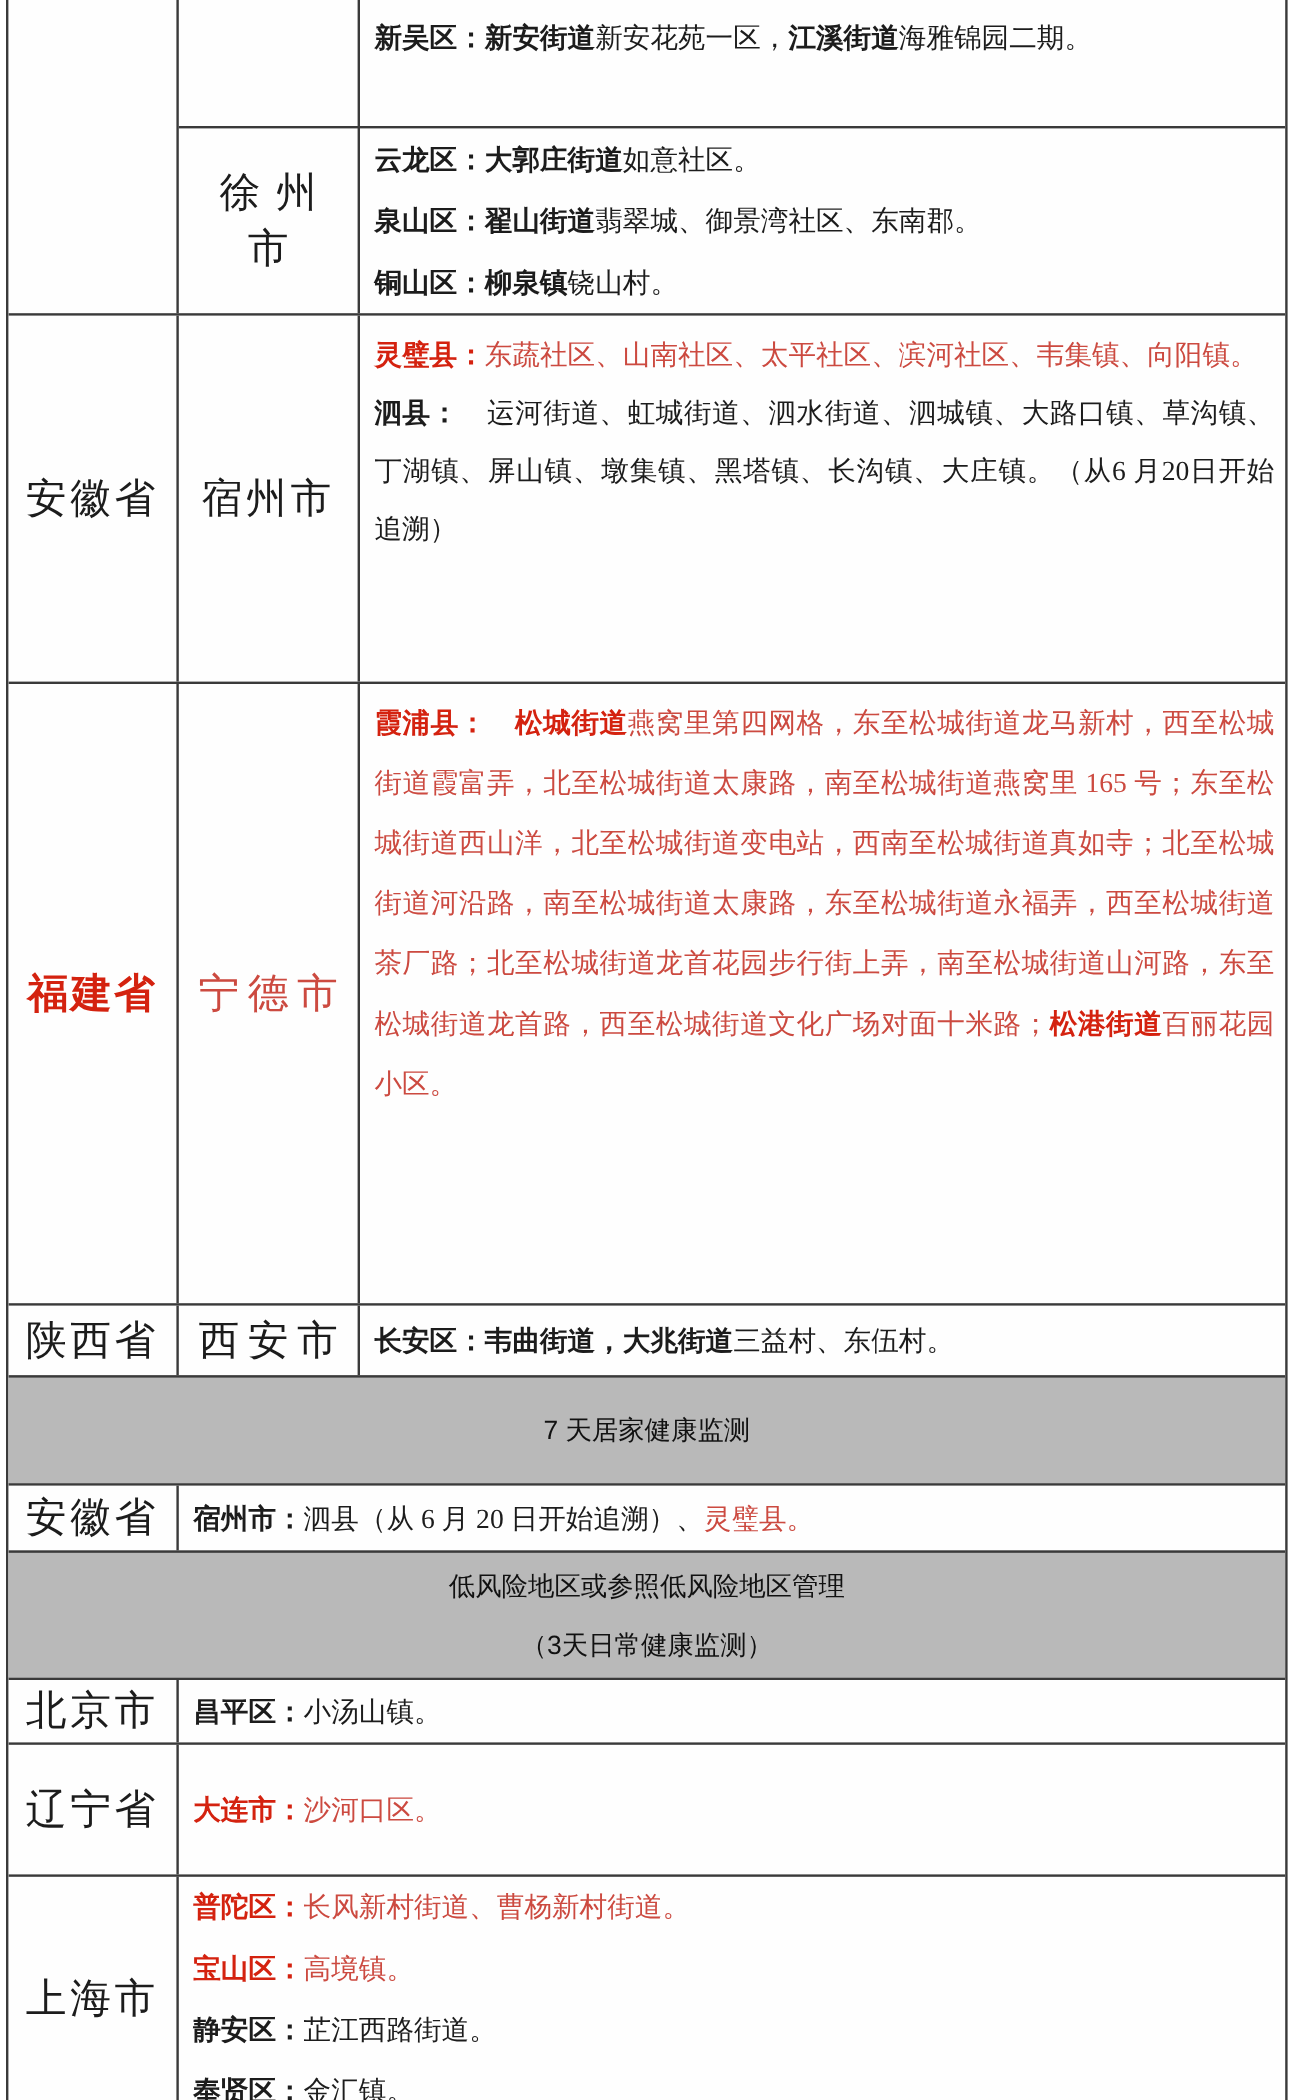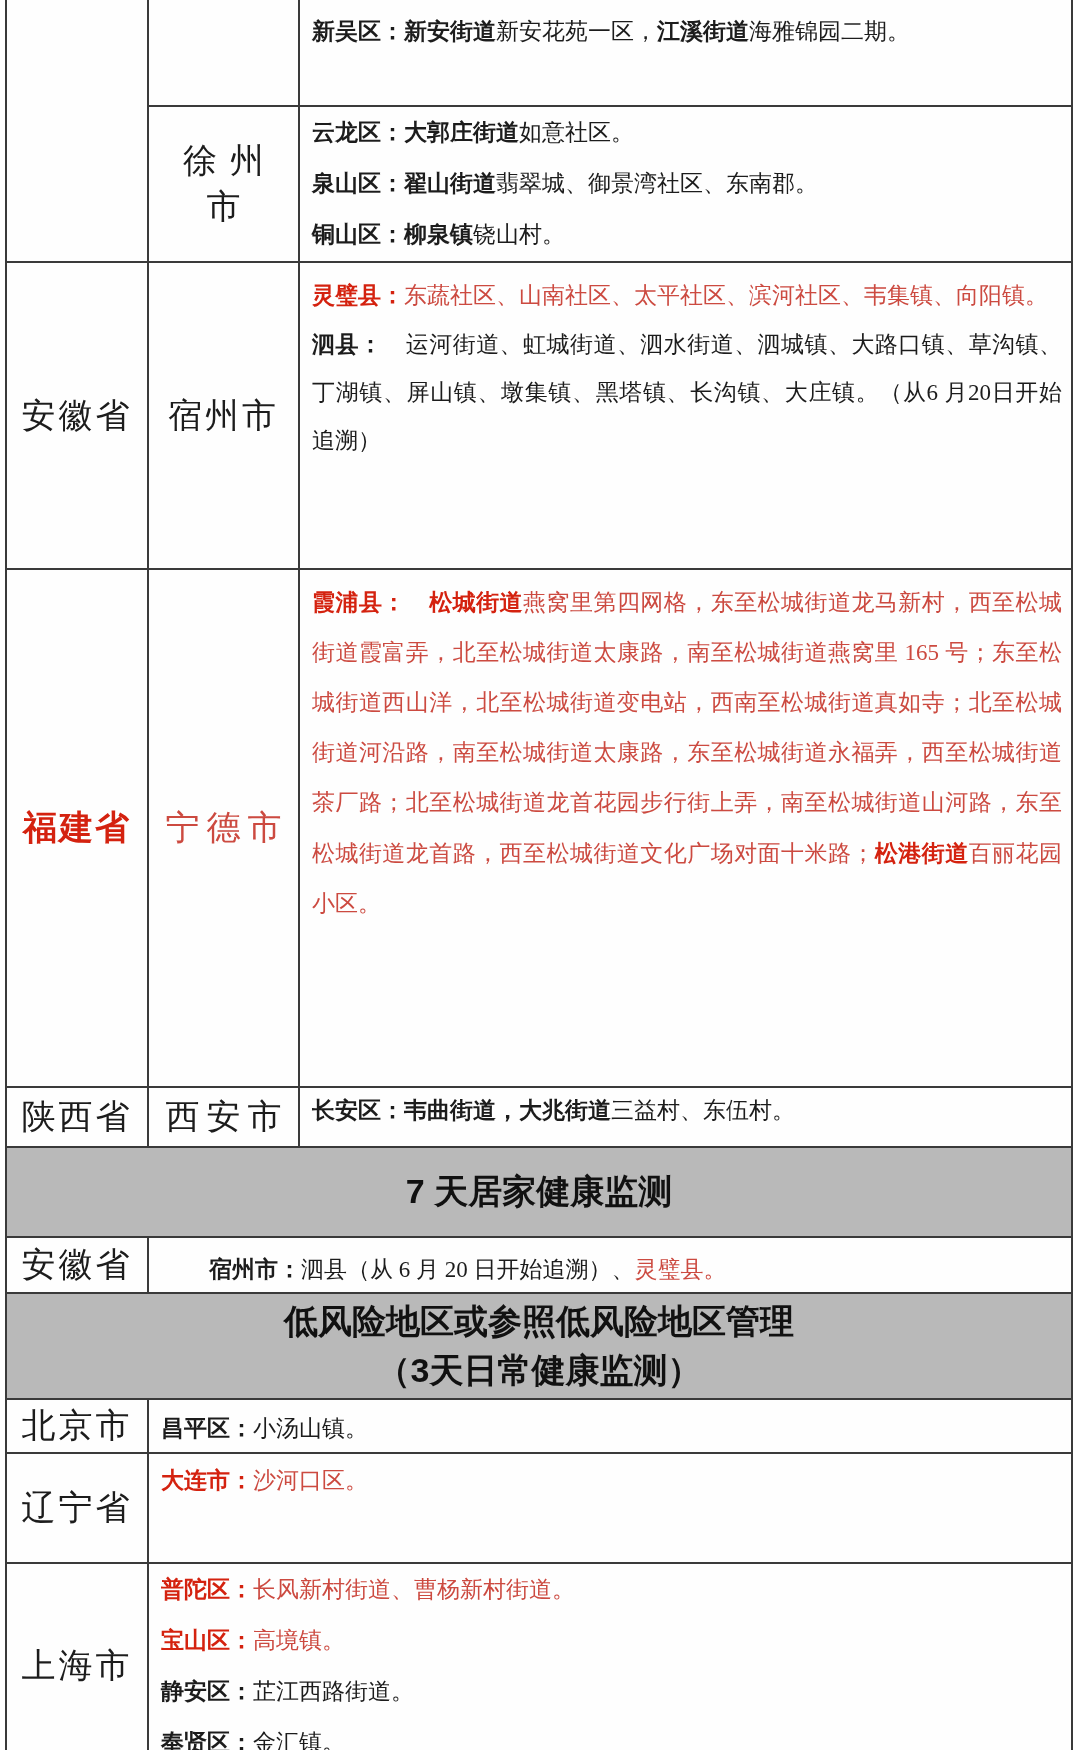--- a/index.html
+++ b/index.html
@@ -43,44 +43,44 @@
     padding:0 9px 0 12px;
     font-size:23px;
     text-align:justify;
   }
   .para{margin:0;}
   .b,.rb{font-family:"Liberation Sans","DejaVu Sans",sans-serif;font-weight:700;}
   .rb{color:var(--red-bold);}
   .rn{color:var(--red-text);}
   .redlabel{color:var(--red-bold);font-family:"Liberation Sans","DejaVu Sans",sans-serif;font-weight:700;letter-spacing:2px;}
   .redcity{color:var(--red-text);}
-  .vcenter{display:flex;flex-direction:column;justify-content:flex-start;}
+  .vcenter{display:flex;flex-direction:column;justify-content:center;}
   
   .contA1{padding-top:8px;line-height:47px;}
   .contA2{line-height:50px;}
   .r3{height:305px;}
   .r3 .cont{padding-top:8px;line-height:48px;border-radius:19px;}
   .r4{height:516px;}
   .r4 .cont{padding-top:7px;line-height:50px;}
   .r5{height:58px;}
   .r5 .cont{line-height:44px;}
   .r7{height:54px;}
-  .r7 .cont{line-height:62px;margin-left:48px;}
+  .r7 .cont{line-height:62px;}
   .r9{height:52px;}
   .r9 .cont{line-height:56px;}
   .r10{height:108px;}
   .r10 .cont{line-height:52px;}
   .r11{height:204px;}
   .r11 .cont{line-height:50px;}
   .banner{
     background:var(--banner);
     border-top:2px solid var(--bd);
     display:flex;flex-direction:column;align-items:center;justify-content:center;
     font-family:"Liberation Sans","DejaVu Sans",sans-serif;
-    font-weight:700;font-size:34px;color:#111111;
+    font-weight:400;font-size:22px;color:#111111;
   }
   .banner1{height:88px;}
   .banner2{height:104px;line-height:49px;}
 </style>
 </head>
 <body>
 
 <div class="tbl">
 
   <div class="secA">

